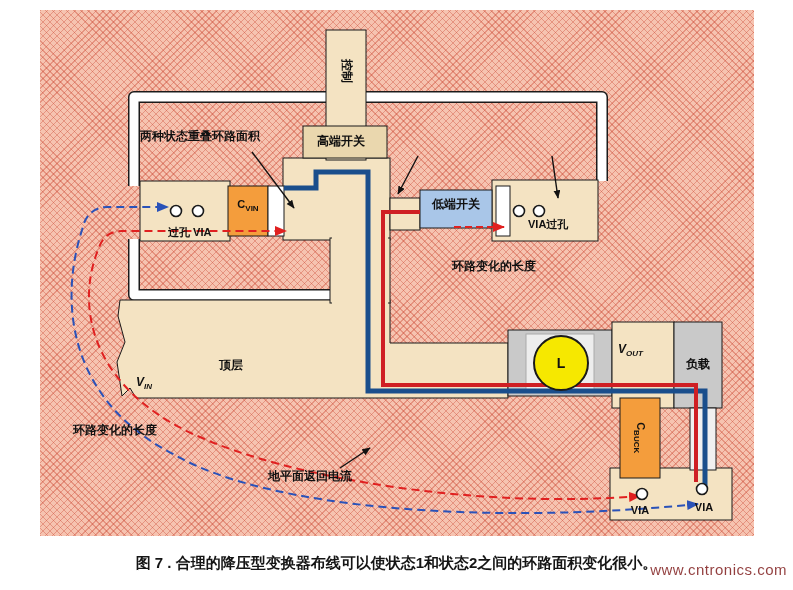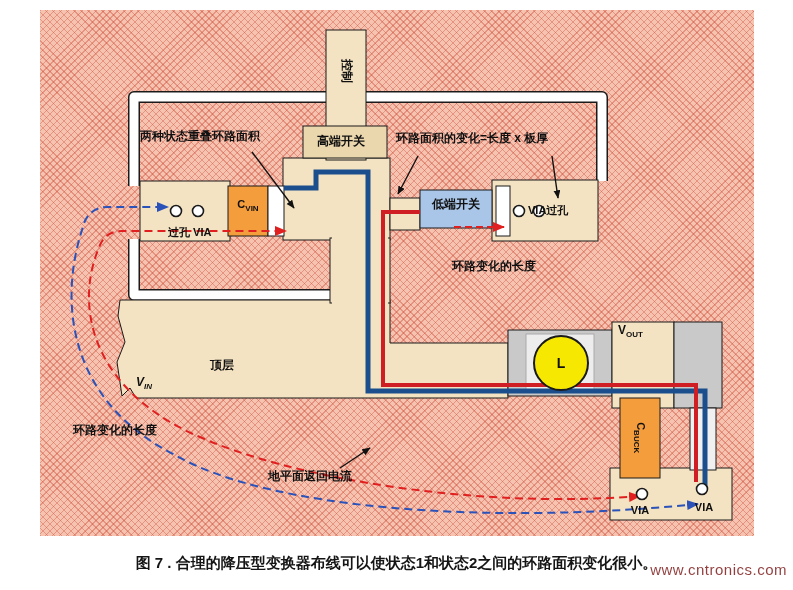--- a/index.html
+++ b/index.html
@@ -111,35 +111,35 @@
         <circle cx="602" cy="484" r="5.5"></circle>
         <circle cx="662" cy="479" r="5.5"></circle>
       </g>
     </svg>
 
     <div class="lbl center" style="left:288px;top:28px;width:36px;height:66px">
       <span class="vrot">控制</span>
     </div>
     <div class="lbl" style="left:100px;top:120px">两种状态重叠环路面积</div>
     <div class="lbl center" style="left:263px;top:116px;width:76px;height:32px">高端开关</div>
-    <div class="lbl" style="left:356px;top:122px">环路面积的变化=长度 x 板厚</div>
     <div class="lbl small" style="left:128px;top:216px">过孔 VIA</div>
     <div class="lbl center" style="left:380px;top:180px;width:72px;height:30px">低端开关</div>
-    <div class="lbl small" style="left:488px;top:194px">VIA过孔</div>
+    <div class="lbl small" style="left:488px;top:208px">VIA过孔</div>
     <div class="lbl" style="left:412px;top:250px">环路变化的长度</div>
-    <div class="lbl" style="left:170px;top:349px">顶层</div>
+    <div class="lbl" style="left:179px;top:349px">顶层</div>
     <div class="lbl" style="left:96px;top:366px;font-style:italic">
       <span>V</span><sub>IN</sub>
     </div>
     <div class="lbl" style="left:33px;top:414px">环路变化的长度</div>
     <div class="lbl" style="left:228px;top:460px">地平面返回电流</div>
     <div class="lbl center" style="left:506px;top:338px;width:30px;height:30px;font-size:14px">L</div>
-    <div class="lbl" style="left:578px;top:314px;">
+    <div class="lbl" style="left:578px;top:333px;font-style:italic">
       <span>V</span><sub>OUT</sub>
     </div>
+    <div class="lbl center" style="left:634px;top:312px;width:48px;height:86px">负载</div>
     <div class="lbl center small" style="left:188px;top:176px;width:40px;height:40px">
       <span><span>C</span><sub>VIN</sub></span>
     </div>
     <div class="lbl center small" style="left:580px;top:388px;width:40px;height:80px">
       <span class="vrot"><span>C</span><sub>BUCK</sub></span>
     </div>
     <div class="lbl center small" style="left:578px;top:494px;width:44px">VIA</div>
     <div class="lbl center small" style="left:642px;top:491px;width:44px">VIA</div>
   </div>
 

